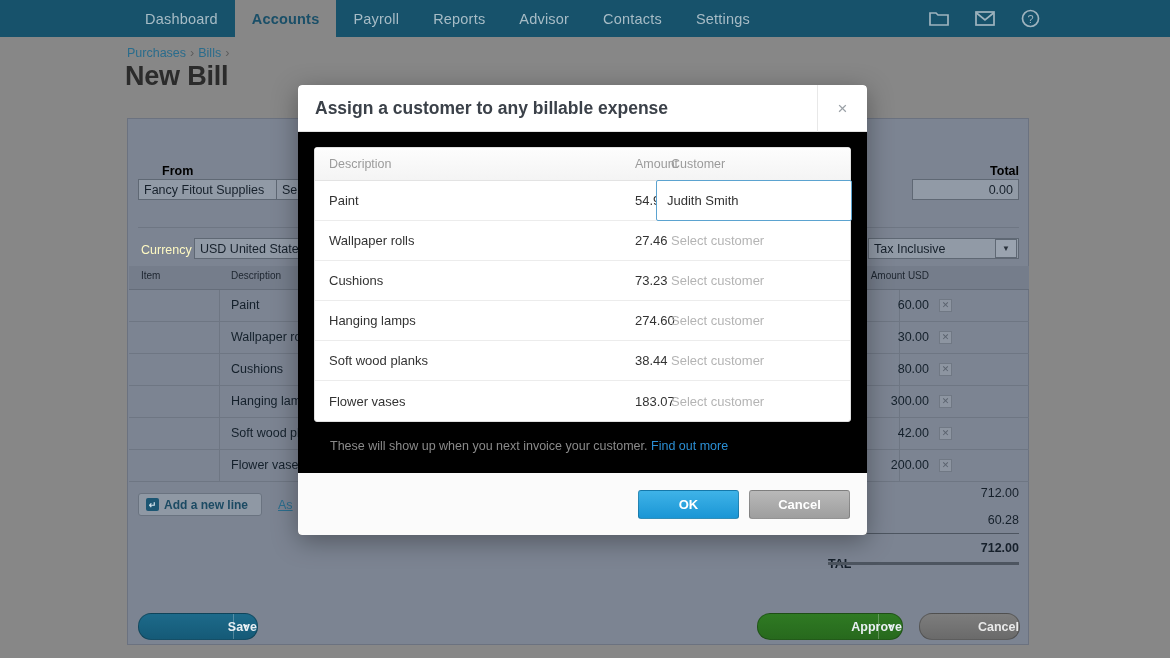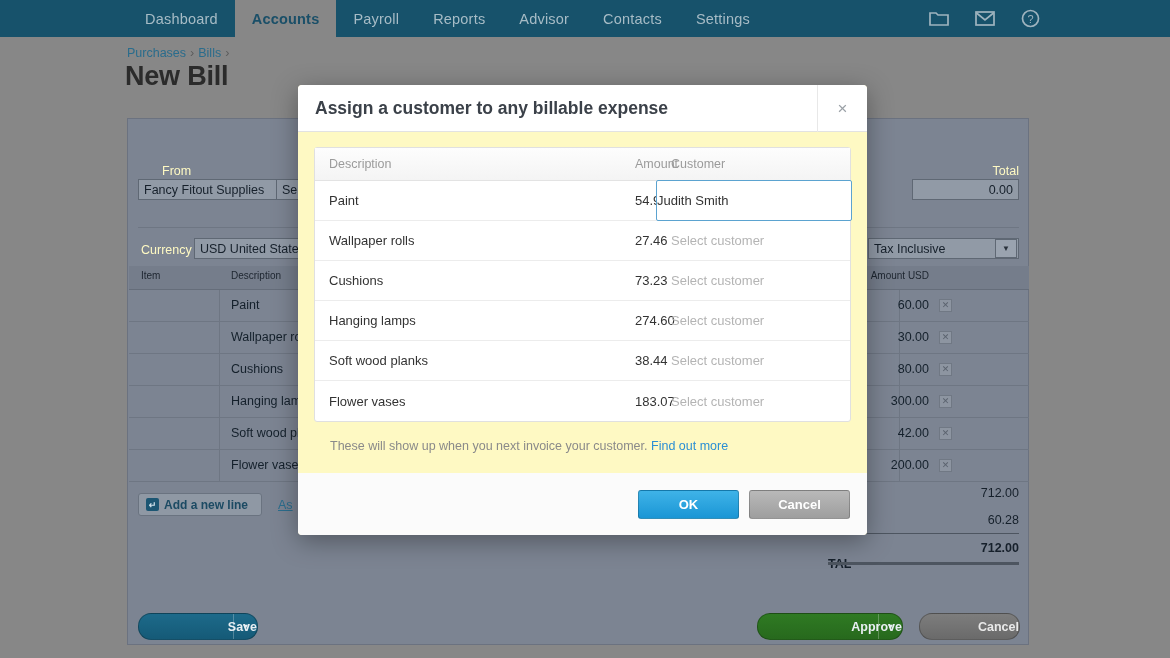--- a/index.html
+++ b/index.html
@@ -28,21 +28,21 @@
   .page { position: absolute; top: 37px; left: 0; width: 1170px; height: 621px; background: #878787; }
   .crumb { position: absolute; left: 127px; top: 9px; font-size: 12.5px; color: #2f6f8f; }
   .crumb a { color: #2a6c8c; text-decoration: none; }
   .crumb .sep { color: #5b5b5b; margin: 0 4px; }
   .ptitle { position: absolute; left: 125px; top: 24px; font-size: 27px; font-weight: bold; color: #2b2b2b; letter-spacing: -.2px;}
 
   .card {
     position: absolute; left: 127px; top: 81px; width: 902px; height: 527px;
     background: #7c8492; border: 1px solid #6b7280;
   }
-  .f-label { position: absolute; font-size: 12.5px; font-weight: normal; color: #fef9c3; padding-left: 24px; }
+  .f-label { position: absolute; font-size: 12.5px; font-weight: bold; color: #000000; padding-left: 24px; }
   .f-input {
     position: absolute; background: #919aa6; border: 1px solid #5f6874;
     font-size: 12.5px; color: #16202b; padding: 3px 5px; height: 21px;
     display: flex; align-items: center; overflow: hidden; white-space: nowrap;
   }
   .f-input.right { justify-content: flex-end; }
   .hr { position: absolute; height: 1px; background: #6e7683; }
 
   .tbl-head {
     position: absolute; left: 1px; top: 147px; width: 900px; height: 24px;
@@ -81,21 +81,21 @@
   }
   .btn-save { left: 10px; top: 494px; width: 120px; background: linear-gradient(#1d6a8a,#155a77); }
   .btn-split { position:absolute; right: 0; top: 0; width: 24px; height: 25px;
     border-left: 1px solid rgba(255,255,255,.25); display:flex; align-items:center; justify-content:center; font-size:8px;}
   .btn-approve { left: 629px; top: 494px; width: 146px; background: linear-gradient(#2f7a23,#27691d); }
   .btn-cancel { left: 791px; top: 494px; width: 101px; background: linear-gradient(#7d7d7d,#6a6a6a); color:#e9e9e9; }
 
   
   .modal {
     position: absolute; left: 298px; top: 85px; width: 569px; height: 450px;
-    background: #fef9c3; border-radius: 4px;
+    background: #000000; border-radius: 4px;
     box-shadow: 0 6px 26px rgba(0,0,0,.35); overflow: hidden;
   }
   .m-head {
     position: relative; height: 47px; background: #fff;
     border-bottom: 1px solid #e2e2e2; display: flex; align-items: center;
   }
   .m-title { margin-left: 17px; font-size: 17.5px; font-weight: bold; color: #3b4149; }
   .m-close {
     position: absolute; right: 0; top: 0; width: 50px; height: 47px;
     border-left: 1px solid #e8e8e8; display: flex; align-items: center; justify-content: center;
@@ -111,21 +111,21 @@
   .c-desc { width: 320px; padding-left: 14px; }
   .c-amt  { width: 14px; flex: 1; text-align: right; padding-right: 14px; }
   .c-cust { width: 189px; padding-left: 10px; }
   .mt-row { display: flex; height: 40px; align-items: center; border-bottom: 1px solid #ececec; font-size: 13px; color: #333; }
   .mt-row:last-child { border-bottom: none; }
   .mt-row .c-cust { color: #b4b4b4; }
   .mt-row.focused { position: relative; }
   .focus-box {
     position: absolute; left: 341px; top: -1px; width: 196px; height: 41px;
     border: 1px solid #5ba3d0; border-radius: 2px; background: #fff;
-    display: flex; align-items: center; 
+    display: flex; align-items: center; padding-left: 10px;
     font-size: 13px; color: #333;
   }
   .m-note { margin: 17px 0 12px 16px; font-size: 12.5px; color: #8a8a8a; }
   .m-note a { color: #2b8fd4; text-decoration: none; }
   .m-foot { position: absolute; left: 0; right: 0; bottom: 0; height: 62px; background: #fbfbfb;
     display: flex; align-items: center; justify-content: flex-end; padding-right: 17px; gap: 10px; }
   .mbtn { width: 101px; height: 29px; border-radius: 3px; display: flex; align-items: center;
     justify-content: center; font-size: 13px; font-weight: bold; color: #fff; border: 1px solid rgba(0,0,0,.2); }
   .mbtn.ok { background: linear-gradient(#3fb3e8,#1a96d5); }
   .mbtn.cancel { background: linear-gradient(#b9b9b9,#9e9e9e); }

